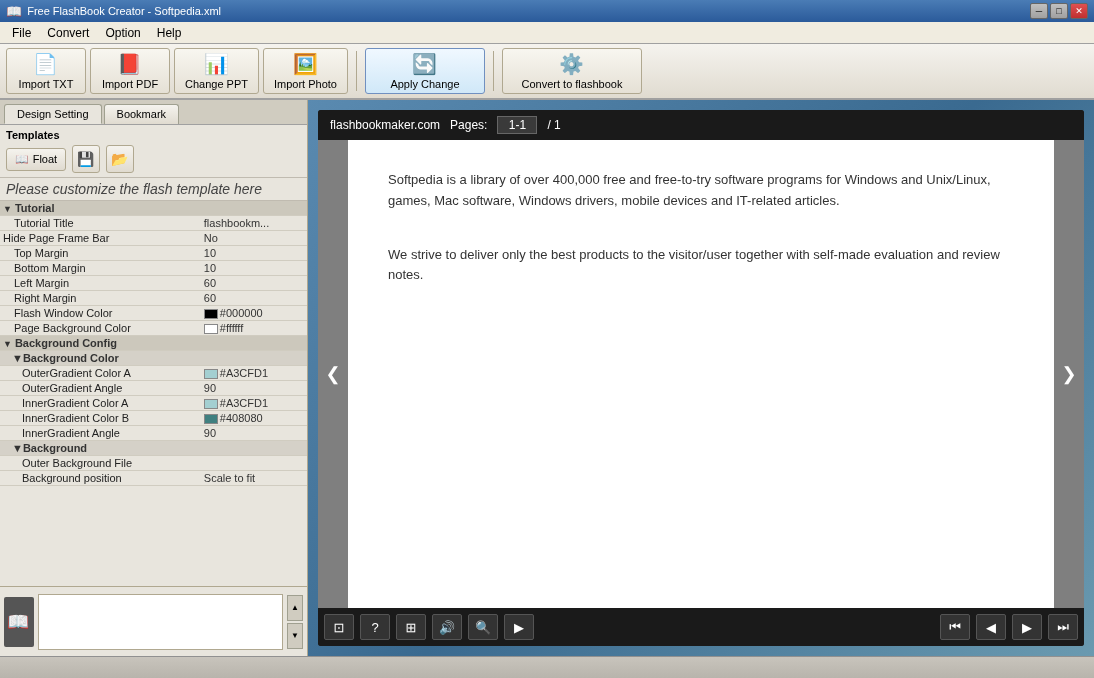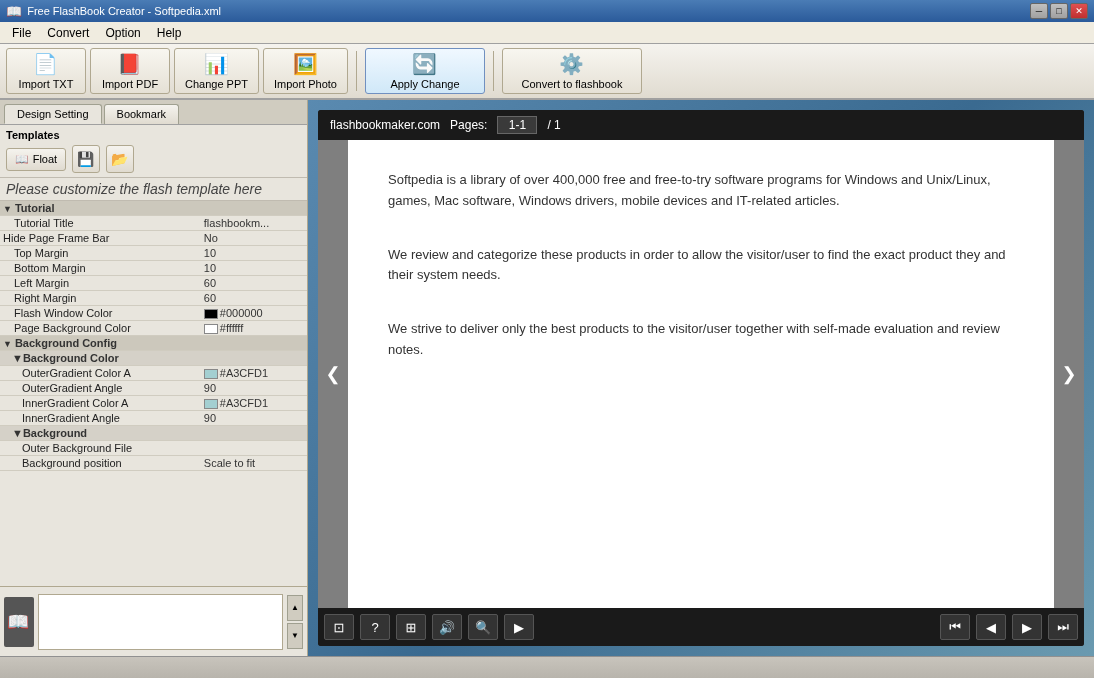--- a/index.html
+++ b/index.html
@@ -456,20 +456,24 @@
             </tr>
             <tr>
               <td class="indent-2" style="padding-left:22px">OuterGradient Angle</td>
               <td>90</td>
             </tr>
             <tr>
               <td class="indent-2" style="padding-left:22px">InnerGradient Color A</td>
               <td><span class="color-swatch" style="background:#A3CFD1;border-color:#888;"></span>#A3CFD1</td>
             </tr>
             <tr>
+              <td class="indent-2" style="padding-left:22px">InnerGradient Color B</td>
+              <td><span class="color-swatch" style="background:#408080;border-color:#888;"></span>#408080</td>
+            </tr>
+            <tr>
               <td class="indent-2" style="padding-left:22px">InnerGradient Angle</td>
               <td>90</td>
             </tr>
             <tr class="sub-group-row">
               <td colspan="2"><span class="expand-icon">▼</span>Background</td>
             </tr>
             <tr>
               <td class="indent-2" style="padding-left:22px">Outer Background File</td>
               <td></td>
             </tr>
@@ -499,21 +503,20 @@
           <span>flashbookmaker.com</span>
           <span>Pages:</span>
           <input id="page-input" type="text" value="1-1" style="">
           <span>/ 1</span>
         </div>
 
         <div id="book-page-area">
           <div id="prev-btn">❮</div>
           <div id="book-content">
           <p>Softpedia is a library of over 400,000 free and free-to-try software programs for Windows and Unix/Linux, games, Mac software, Windows drivers, mobile devices and IT-related articles.</p>
-              <p>We review and categorize these products in order to allow the visitor/user to find the exact product they and their system needs.</p>
               <p>We strive to deliver only the best products to the visitor/user together with self-made evaluation and review notes.</p>
             </div>
           <div id="next-btn">❯</div>
         </div>
 
         <div id="book-bottom-bar">
           <div class="bottom-ctrl-group">
             <div class="ctrl-btn">⊡</div>
             <div class="ctrl-btn">?</div>
             <div class="ctrl-btn">⊞</div>

